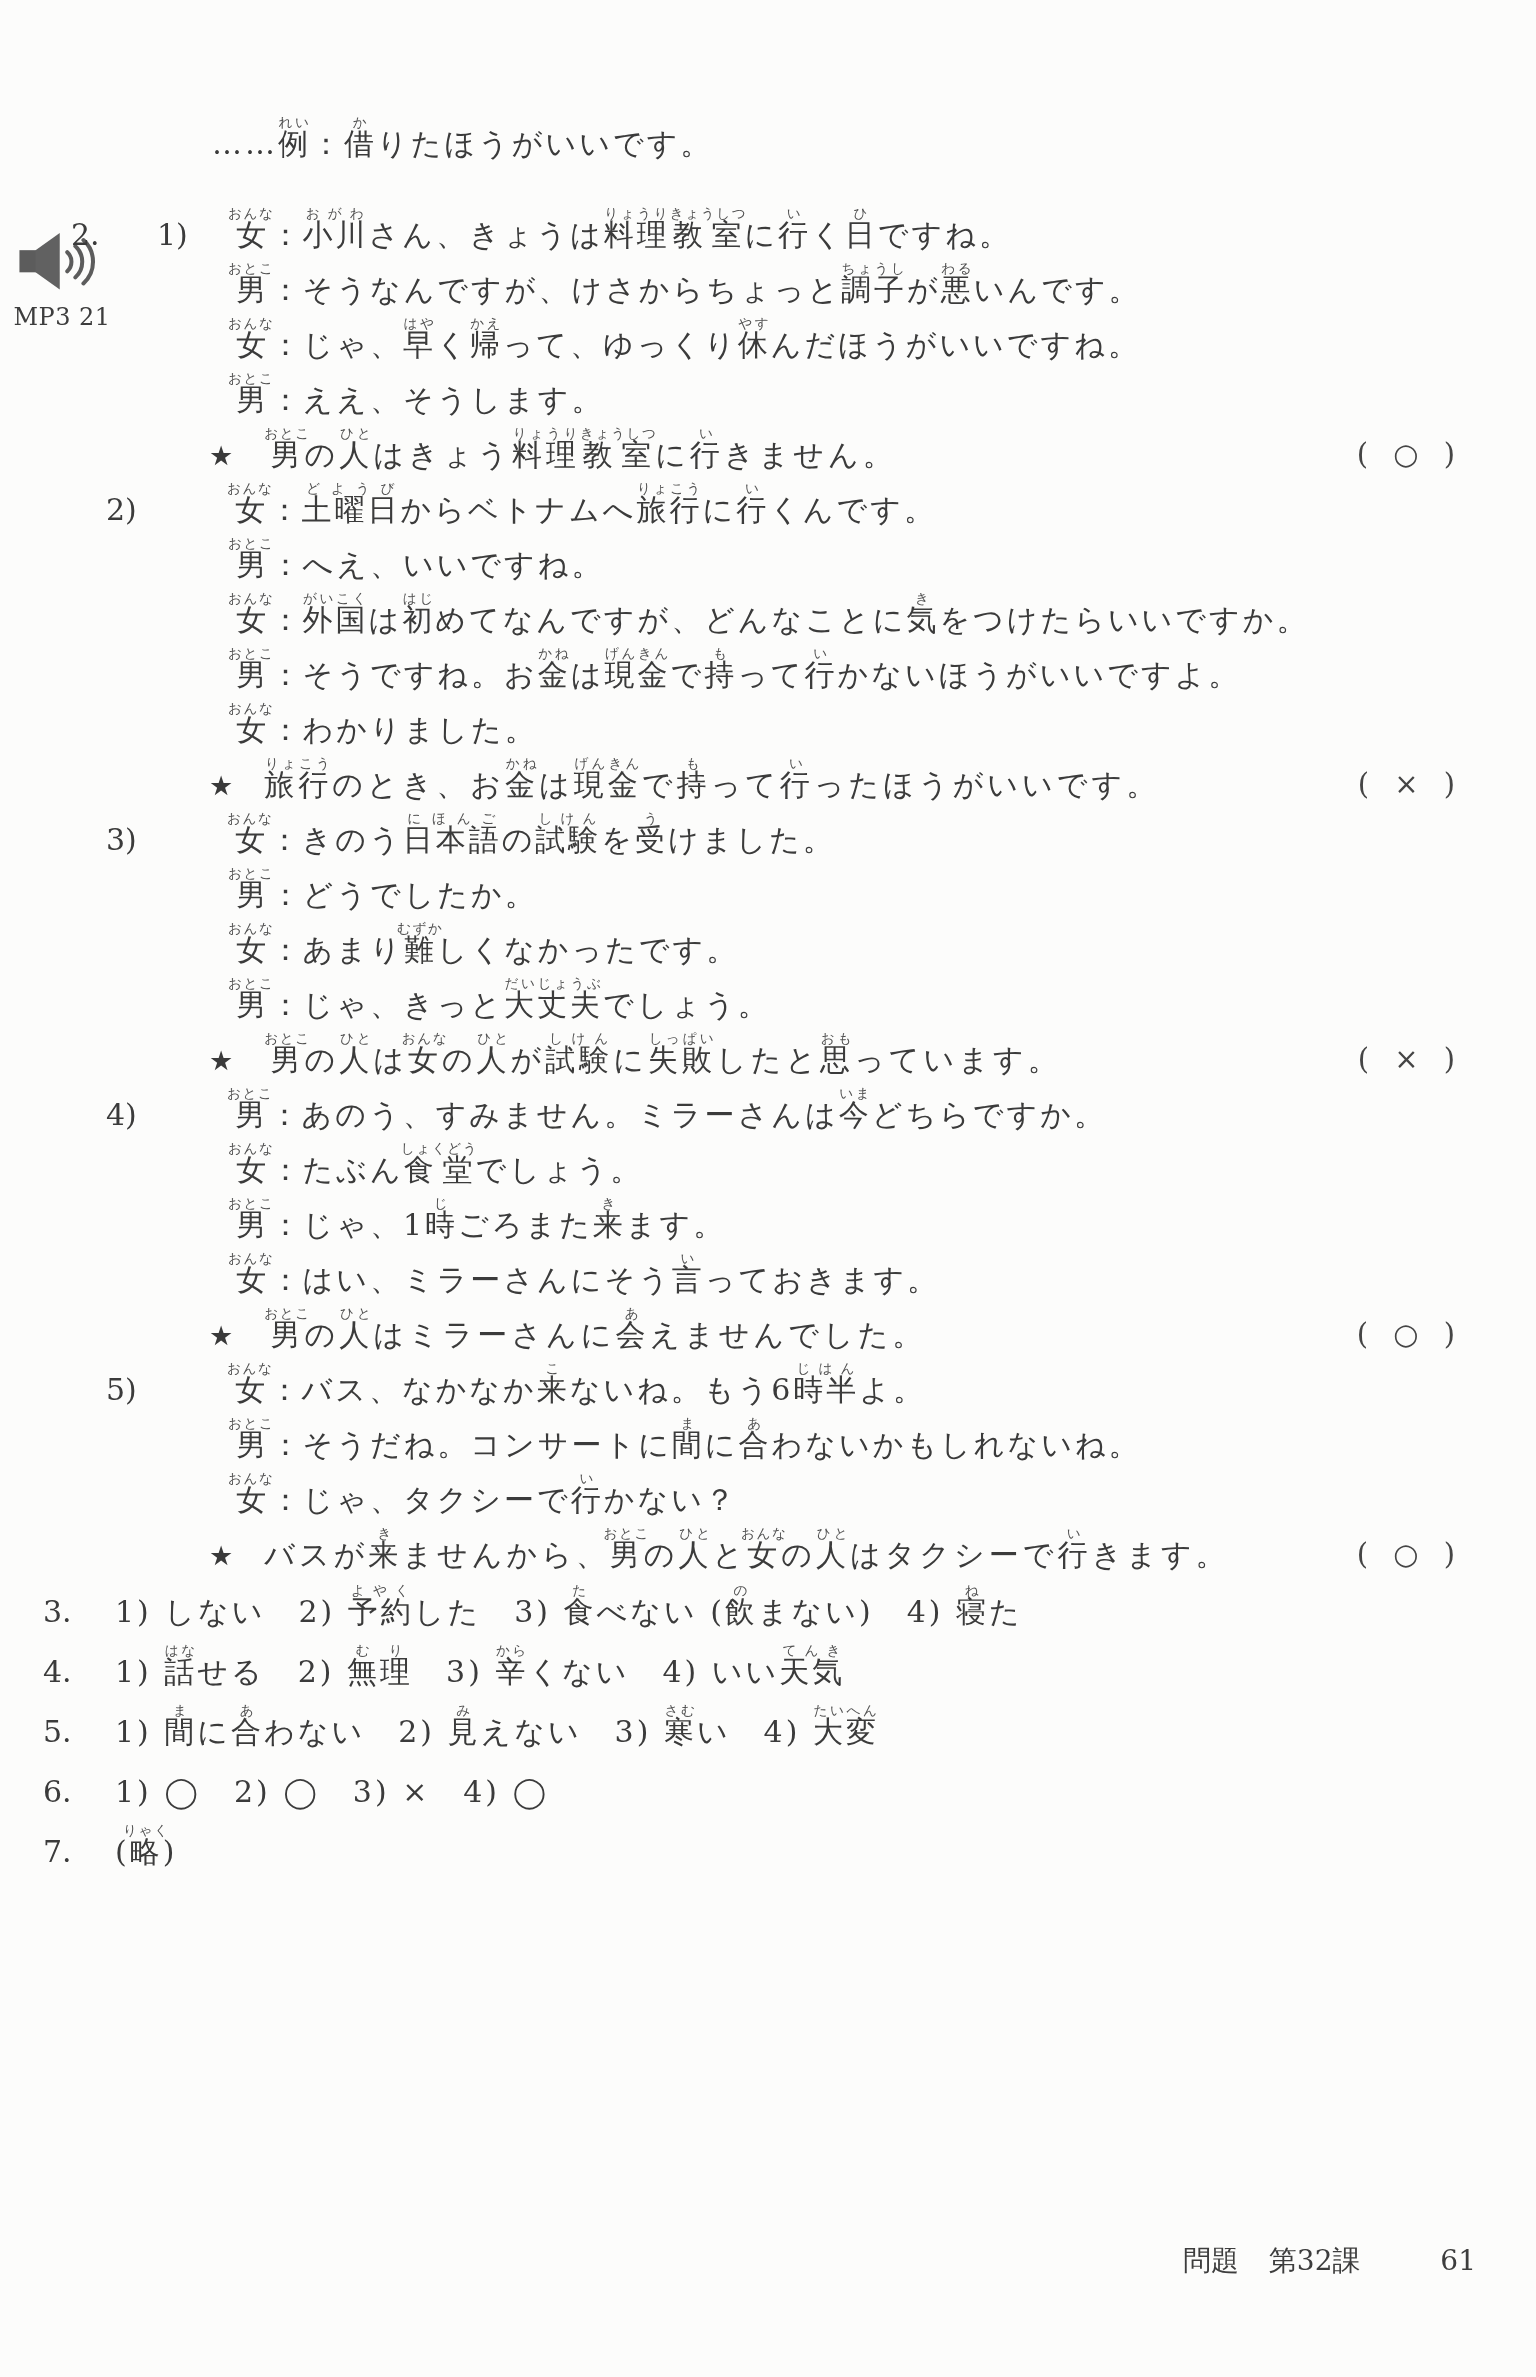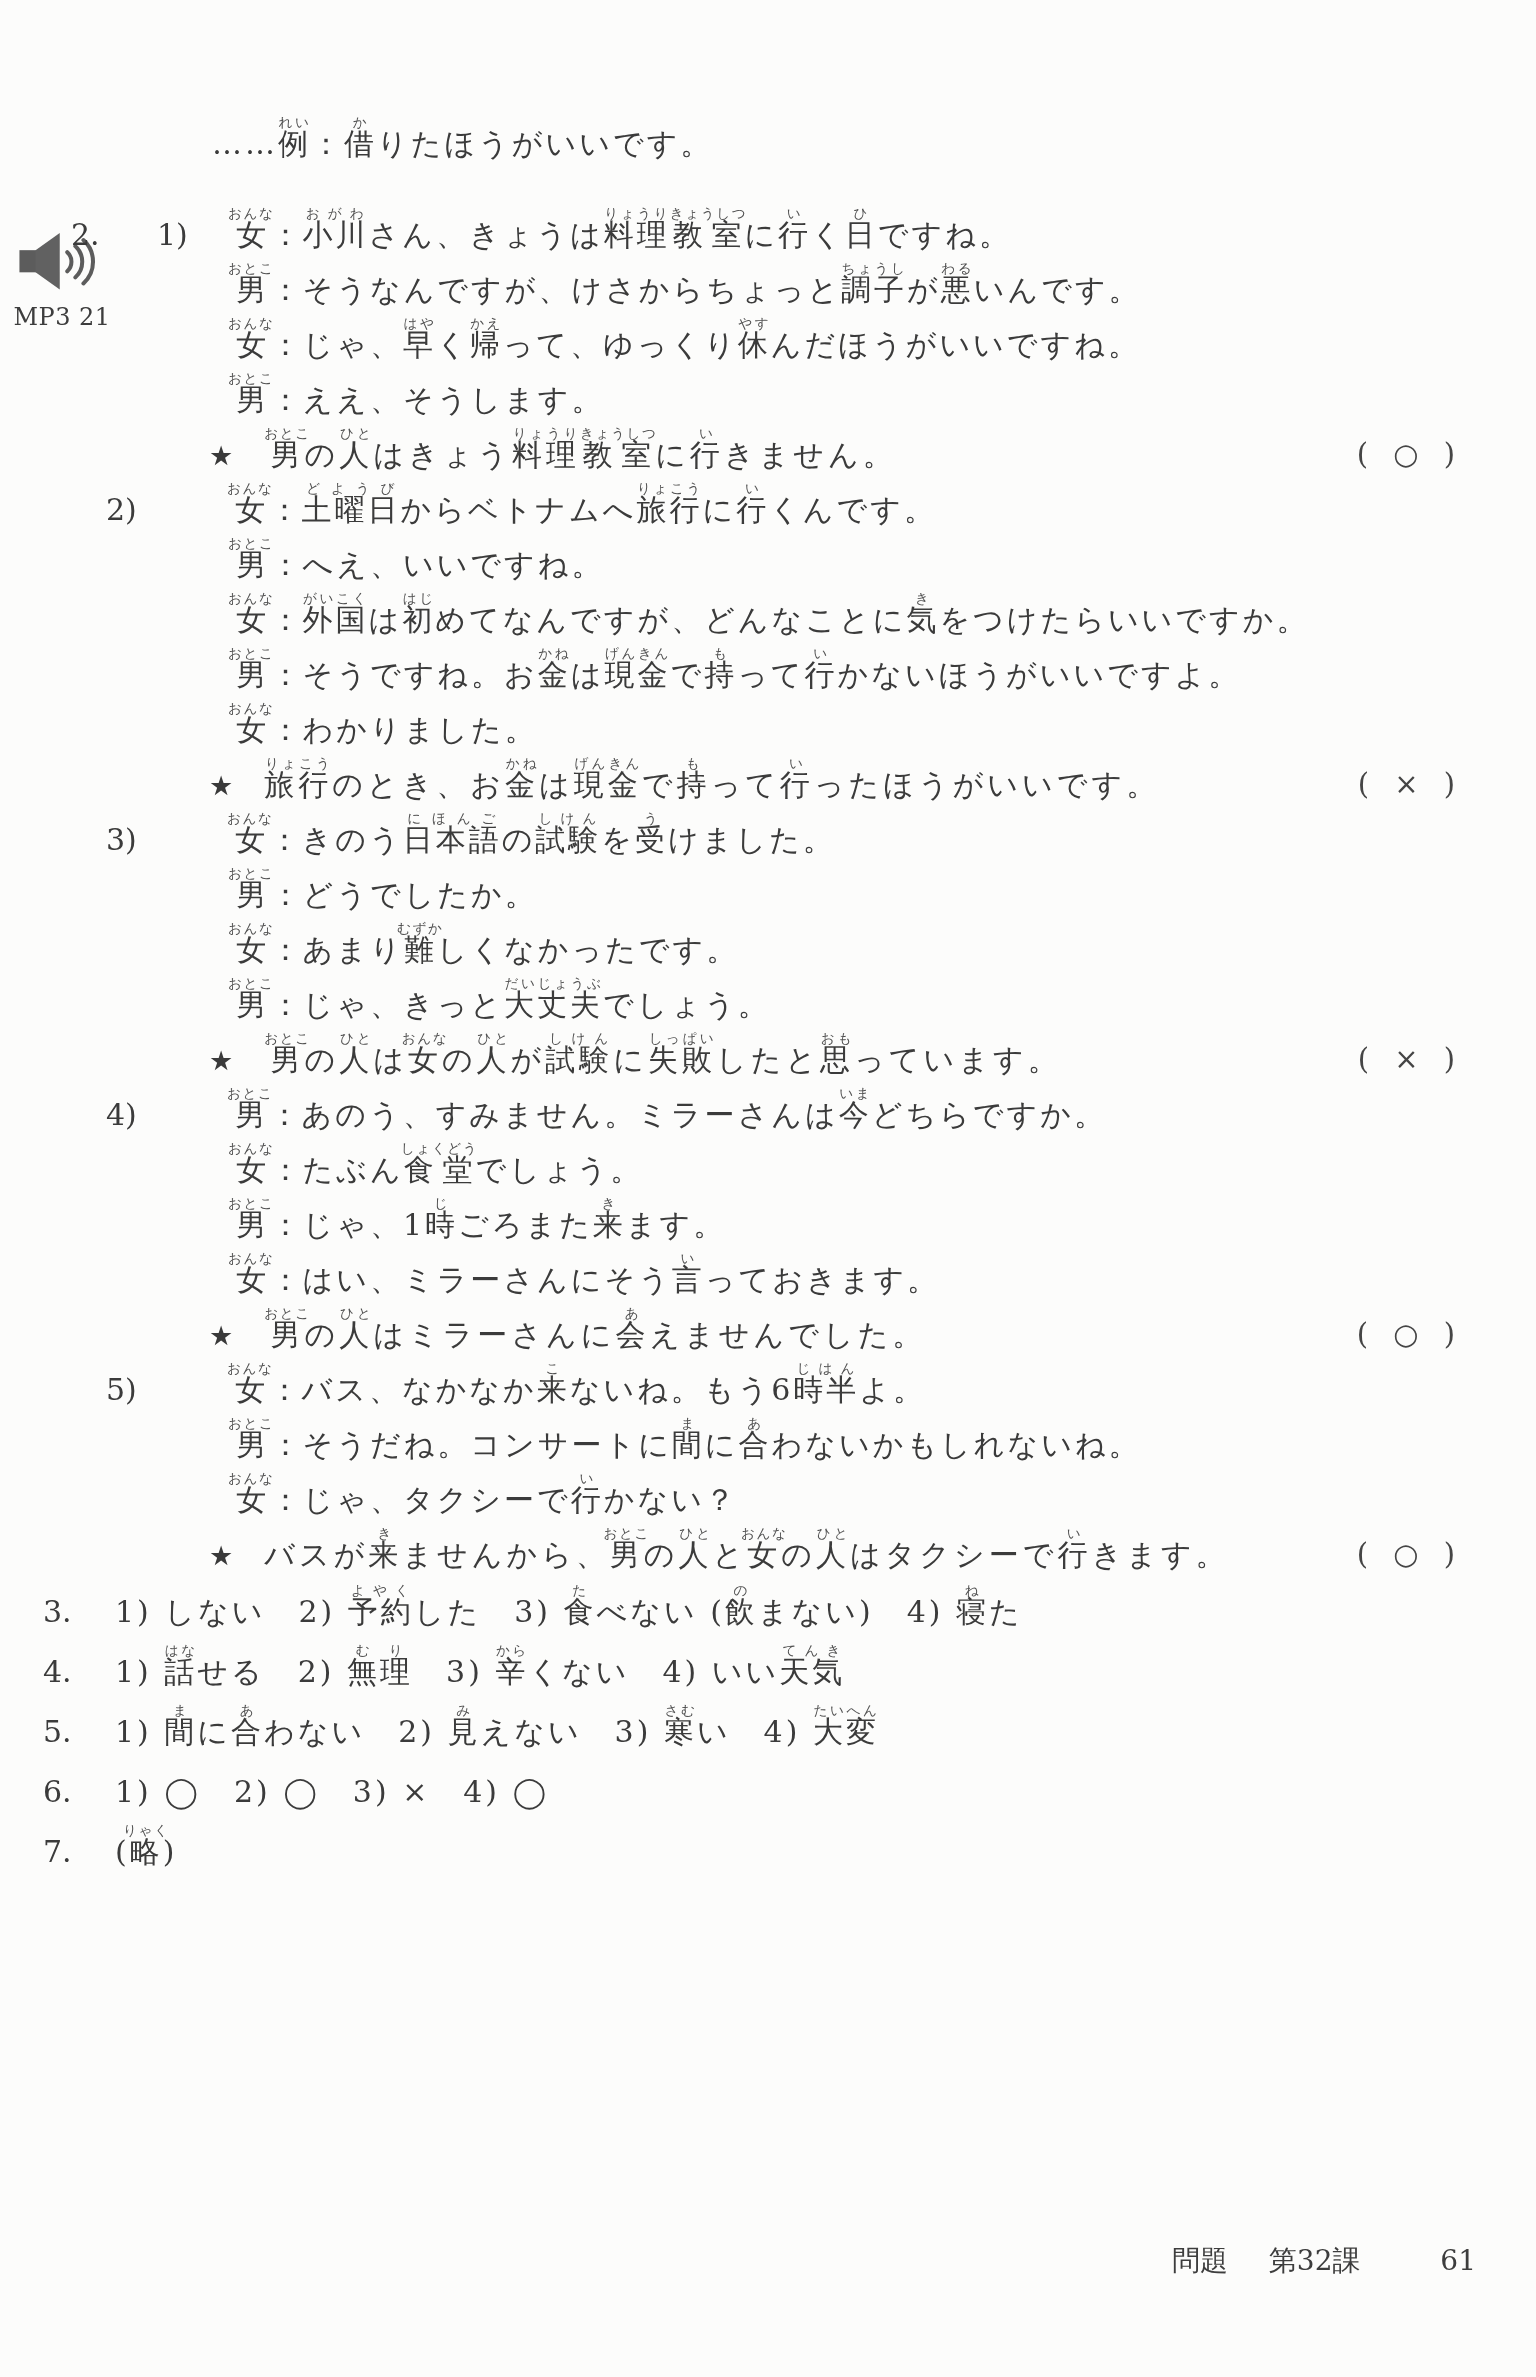--- a/index.html
+++ b/index.html
@@ -90,21 +90,21 @@
     letter-spacing:0.5px;
   }
 
   .footer {
     position:absolute;
     top:2242px; right:60px;
     font-size:28px;
     color:#3d3d3d;
     white-space:nowrap;
   }
-  .footer .f-label { margin-right:32px; }
+  .footer .f-label { margin-right:21px; }
   .footer .f-chapter { margin-right:71px; }
 </style>
 </head>
 <body>
 
 <div class="page">
 
   <div class="audio">
     <span>
       <svg width="94" height="68" viewBox="0 0 185 135">

